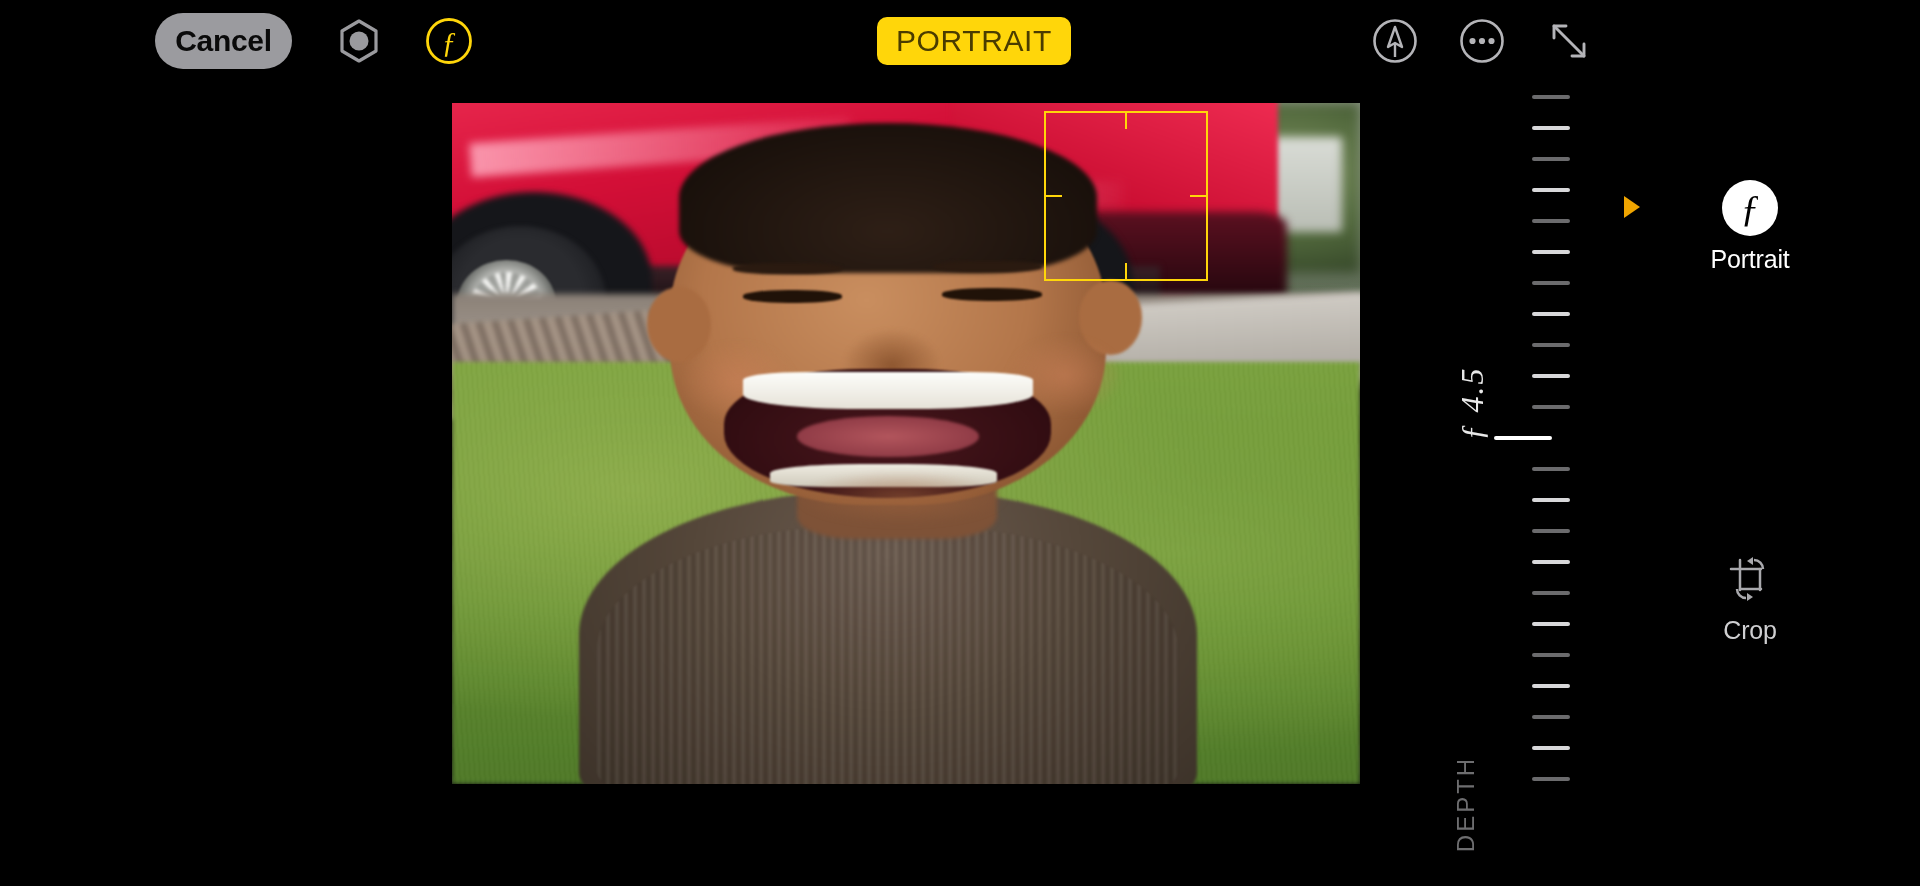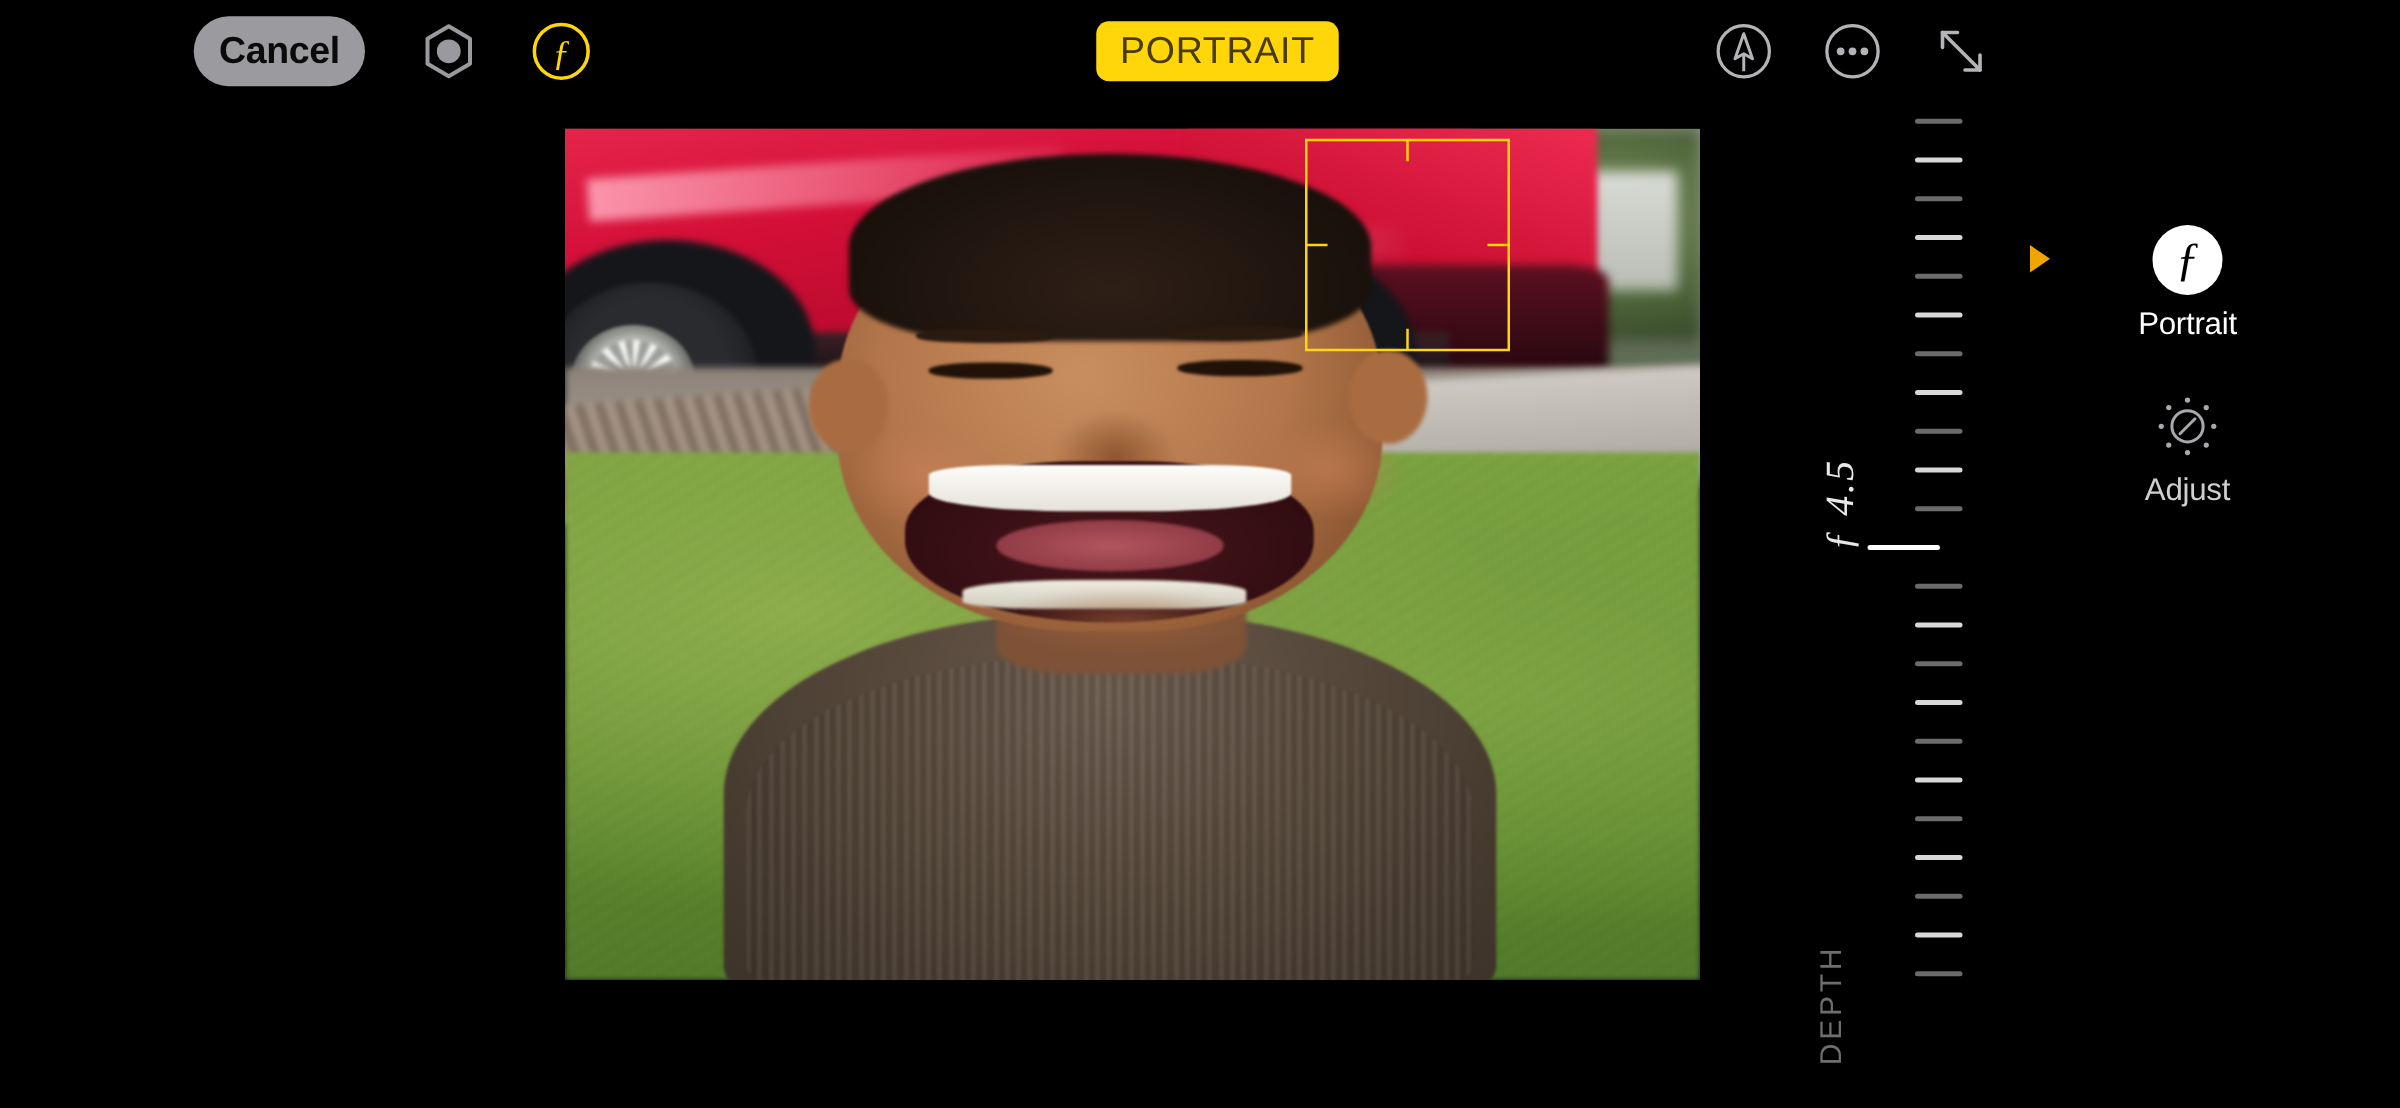--- a/index.html
+++ b/index.html
@@ -355,36 +355,34 @@
   <div id="tool-rail">
 
     <div class="tool-item active" id="tool-portrait">
       <div id="active-caret"></div>
       <div class="tool-glyph">
         <div class="portrait-disc">ƒ</div>
       </div>
       <div class="tool-label">Portrait</div>
     </div>
 
-    <div class="tool-item" id="tool-adjust">
+
+
+    <div class="tool-item" id="tool-crop">
       <div class="tool-glyph">
         <svg width="54" height="54" viewBox="0 0 54 54">
-          <circle cx="27" cy="27" r="12.5" fill="none" stroke="#a9a9ad" stroke-width="2.4"></circle>
-          <line x1="21" y1="33" x2="33" y2="21" stroke="#a9a9ad" stroke-width="2.4" stroke-linecap="round"></line>
-          <g fill="#a9a9ad">
-            <circle cx="27" cy="6" r="2.1"></circle>
-              <circle cx="27" cy="48" r="2.1"></circle>
-            <circle cx="6" cy="27" r="2.1"></circle>
-              <circle cx="48" cy="27" r="2.1"></circle>
-            <circle cx="12" cy="12" r="2.1"></circle>
-              <circle cx="42" cy="12" r="2.1"></circle>
-            <circle cx="12" cy="42" r="2.1"></circle>
-              <circle cx="42" cy="42" r="2.1"></circle>
+          <g stroke="#a9a9ad" stroke-width="2.5" fill="none" stroke-linecap="round">
+            <line x1="17" y1="8" x2="17" y2="38"></line>
+            <line x1="8" y1="17" x2="38" y2="17"></line>
+            <line x1="37" y1="17" x2="37" y2="38"></line>
+            <line x1="17" y1="37" x2="38" y2="37"></line>
           </g>
+          <path d="M31 8 A9 9 0 0 1 40 17" stroke="#a9a9ad" stroke-width="2.5" fill="none"></path>
+          <polygon points="30,5 30,13 24,9" fill="#a9a9ad"></polygon>
+          <path d="M23 46 A9 9 0 0 1 14 37" stroke="#a9a9ad" stroke-width="2.5" fill="none"></path>
+          <polygon points="24,49 24,41 30,45" fill="#a9a9ad"></polygon>
         </svg>
       </div>
-      <div class="tool-label">Adjust</div>
-    </div>
-
-
+      <div class="tool-label">Crop</div>
+    </div>
   </div>
 
 </div>
 
 </body></html>

